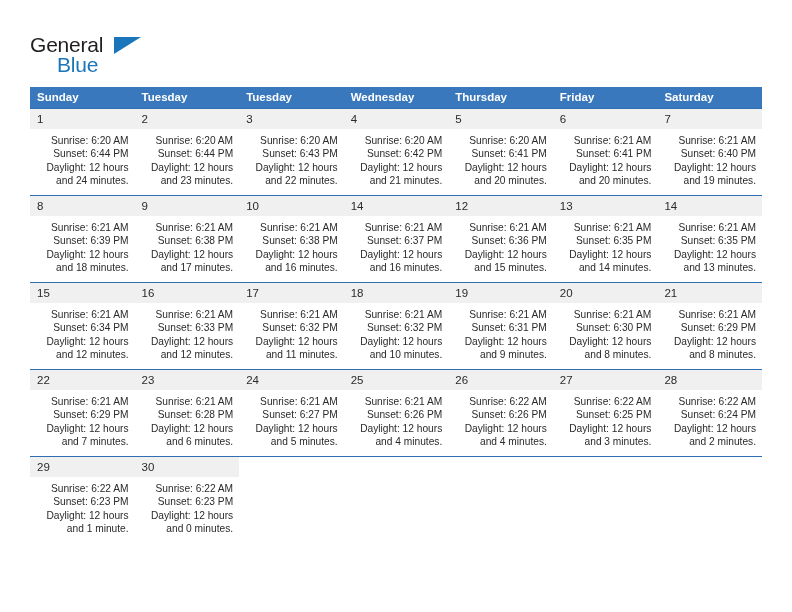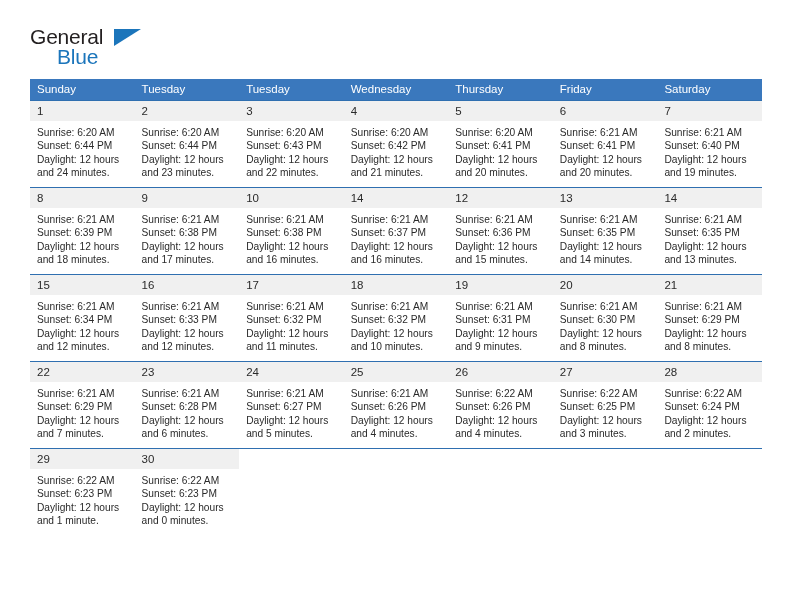--- a/index.html
+++ b/index.html
@@ -12,21 +12,21 @@
     background: #ffffff;
     font-family: "Liberation Sans", sans-serif;
     -webkit-font-smoothing: antialiased;
     overflow: hidden;
   }
   .page {
     position: relative;
     width: 792px;
     height: 612px;
     box-sizing: border-box;
-    padding: 0 30px;
+    padding: 8px 30px;
   }
 
   
   .topbar {
     display: flex;
     align-items: flex-start;
     justify-content: space-between;
     height: 74px;
     padding-top: 26px;
     box-sizing: border-box;
@@ -85,21 +85,21 @@
   
   .cal {
     width: 732px;
     border-collapse: collapse;
     table-layout: fixed;
     margin-top: 5px;
   }
   .cal th {
     background: #3a78bd;
     color: #ffffff;
-    font-weight: normal;
+    font-weight: bold;
     font-size: 11.5px;
     text-align: left;
     padding: 4px 0 4px 7px;
     border: none;
     height: 13px;
     line-height: 13px;
   }
   .cal td {
     vertical-align: top;
     padding: 0;
@@ -119,20 +119,21 @@
     height: 12px;
   }
   .daynum.empty {
     background: #ffffff;
   }
   .details {
     padding: 5px 6px 0 7px;
     font-size: 10.2px;
     color: #2a2a2a;
     line-height: 13.3px;
+    text-align: right;
   }
   .details div {
     white-space: nowrap;
   }
   .details .wrap {
     white-space: normal;
   }
 </style>
 </head>
 <body>

